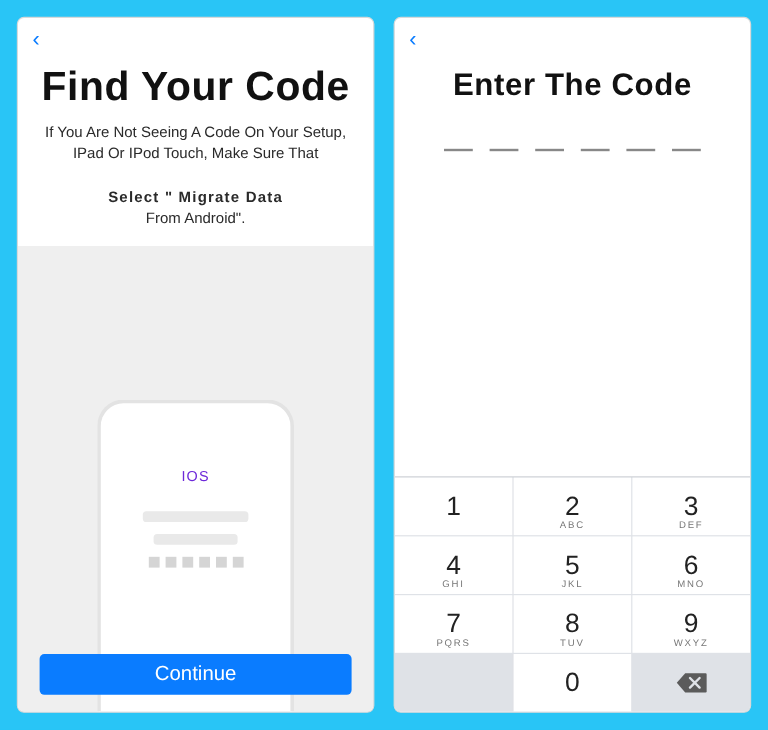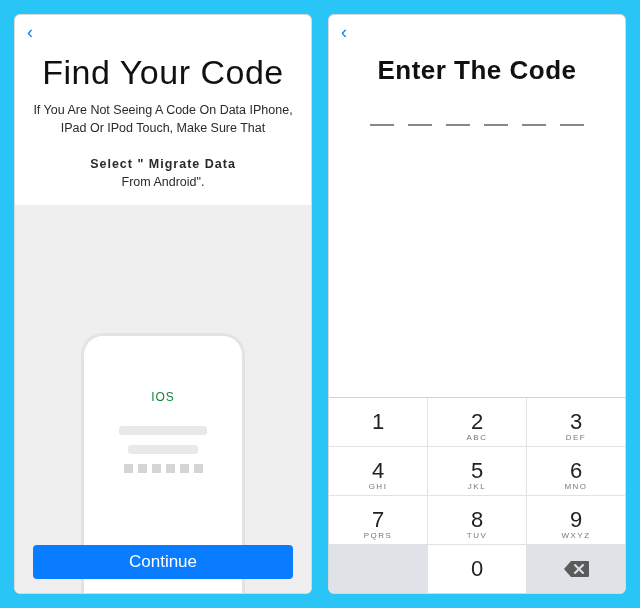--- a/index.html
+++ b/index.html
@@ -33,21 +33,21 @@
     font-size: 18px;
     line-height: 1;
   }
   
   .left .content {
     padding: 6px 16px 0 16px;
     text-align: center;
   }
   .left h1 {
     font-size: 34px;
-    font-weight: 400;
+    font-weight: 700;
     line-height: 1.05;
     letter-spacing: 0.5px;
     color: #111;
     margin-bottom: 10px;
   }
   .left .desc {
     font-size: 12.5px;
     line-height: 1.45;
     color: #2a2a2a;
   }
@@ -66,21 +66,21 @@
     height: 260px;
     background: #ffffff;
     border: 3px solid #e3e3e3;
     border-bottom: none;
     border-radius: 22px 22px 0 0;
     padding-top: 54px;
     text-align: center;
   }
   .mock-phone .ios-label {
     font-size: 12px;
-    color: #15803d;
+    color: #6d28d9;
     letter-spacing: 1px;
     margin-bottom: 22px;
   }
   .mock-phone .bar {
     height: 9px;
     background: #e9e9e9;
     border-radius: 3px;
     margin: 0 auto 10px auto;
   }
   .mock-phone .bar.b1 { width: 88px; }
@@ -170,21 +170,21 @@
 </head>
 <body>
 
 <div class="phone left">
   <div class="topbar">
     <span class="back-chevron">‹</span>
   </div>
   <div class="content">
     <h1>Find Your Code</h1>
     <p class="desc">
-      <span>If You Are Not Seeing A Code On Data IPhone,</span><br>
+      <span>If You Are Not Seeing A Code On Your Setup,</span><br>
       <span>IPad Or IPod Touch, Make Sure That</span><br>
       <br>
       <span class="sel">Select " Migrate Data</span><br>
       <span>From Android".</span>
     </p>
   </div>
   <div class="illustration-area">
     <div class="mock-phone">
       <div class="ios-label">IOS</div>
       <div class="bar b1"></div>

